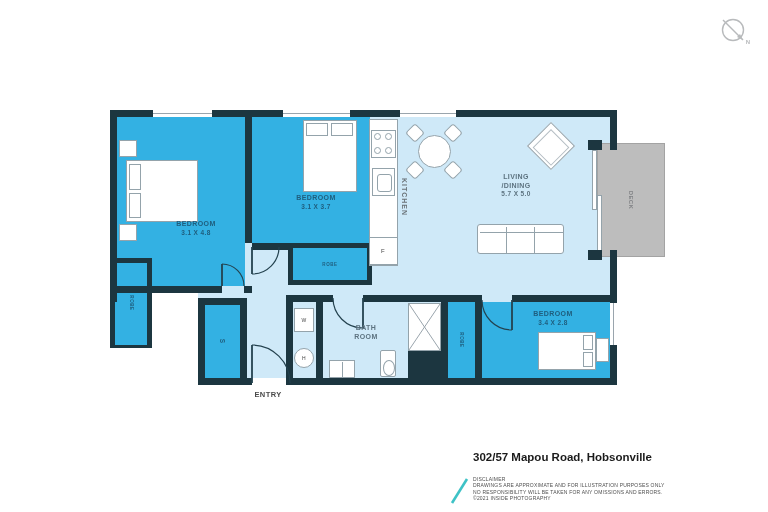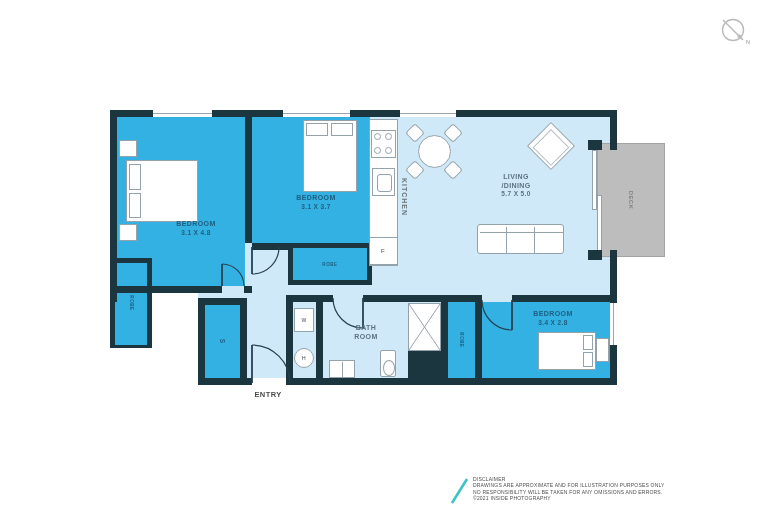--- a/index.html
+++ b/index.html
@@ -182,20 +182,21 @@
     <div>ROOM</div>
   </div>
   <div class="lbl vt" style="left:404px;top:197px;font-size:7px;color:#6a7277;letter-spacing:1px">KITCHEN</div>
   <div class="lbl vt" style="left:631px;top:200px;font-size:6px;color:#808285">DECK</div>
   <div class="lbl" style="left:268px;top:394px;font-size:7.5px;color:#4a4a4a">ENTRY</div>
   <div class="lbl vt" style="left:222px;top:341px;font-size:6.5px;color:#1f5e7e">S</div>
   <div class="lbl vt tiny" style="left:131px;top:303px;color:#1f5e7e">ROBE</div>
   <div class="lbl tiny" style="left:330px;top:264px;color:#1f5e7e">ROBE</div>
   <div class="lbl vt tiny" style="left:461px;top:340px;color:#1f5e7e">ROBE</div>
 
+  <div id="address">302/57 Mapou Road, Hobsonville</div>
   <div id="disclaimer">
     <div>DISCLAIMER</div>
     <div>DRAWINGS ARE APPROXIMATE AND FOR ILLUSTRATION PURPOSES ONLY</div>
     <div>NO RESPONSIBILITY WILL BE TAKEN FOR ANY OMISSIONS AND ERRORS.</div>
     <div>©2021 INSIDE PHOTOGRAPHY</div>
   </div>
 
 </div>
 
 </body></html>

